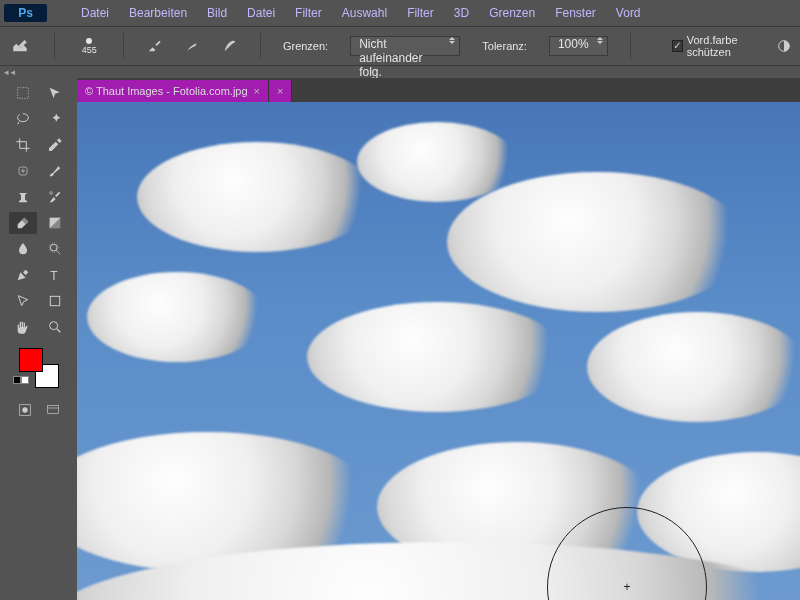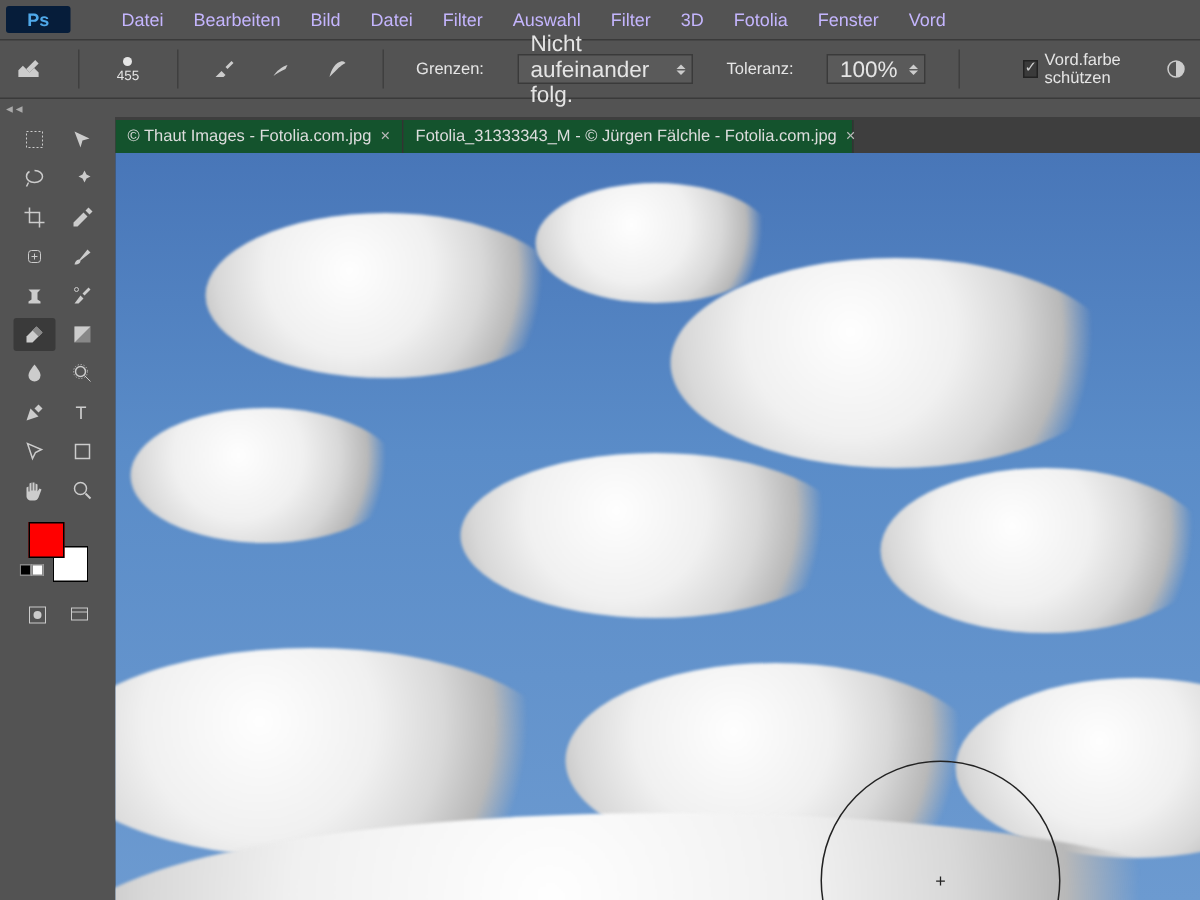--- a/index.html
+++ b/index.html
@@ -13,21 +13,21 @@
 
 .options { height: 40px; background: #535353; border-top: 1px solid #3a3a3a; border-bottom: 1px solid #3a3a3a; display: flex; align-items: center; padding: 0 8px; gap: 22px; }
 .tool-preset { width: 34px; height: 24px; display: flex; align-items: center; justify-content: center; position: relative; color: #ddd; }
 .brush-thumb { display: flex; flex-direction: column; align-items: center; width: 34px; gap: 1px; }
 .brush-dot { width: 6px; height: 6px; background: #e5e5e5; border-radius: 50%; }
 .brush-size { font-size: 9px; color: #e5e5e5; }
 .sep { width: 1px; height: 26px; background: #3f3f3f; }
 .mini-btn { width: 22px; height: 22px; display: flex; align-items: center; justify-content: center; color: #ccc; cursor: pointer; }
 .mini-btn svg { width: 16px; height: 16px; }
 .opt-label { font-size: 11px; color: #e5e5e5; }
-.dropdown { height: 20px; background: #5a5a5a; border: 1px solid #3a3a3a; display: flex; align-items: center; padding: 0 4px 0 8px; gap: 8px; font-size: 15px; cursor: pointer; }
+.dropdown { height: 20px; background: #5a5a5a; border: 1px solid #3a3a3a; display: flex; align-items: flex-start; padding: 0 4px 0 8px; gap: 8px; font-size: 12px; cursor: pointer; }
 .arrows { display: flex; flex-direction: column; gap: 1px; }
 .arrows span { width: 0; height: 0; border-left: 3px solid transparent; border-right: 3px solid transparent; }
 .arrows .up { border-bottom: 3px solid #ccc; }
 .arrows .down { border-top: 3px solid #ccc; }
 .chk { width: 12px; height: 12px; background: #3a3a3a; border: 1px solid #222; display: inline-flex; align-items: center; justify-content: center; margin-right: 4px; }
 .chk.on::after { content: "✓"; color: #d0d0d0; font-size: 10px; line-height: 1; }
 
 
 .collapse { height: 12px; background: #535353; padding-left: 4px; font-size: 9px; letter-spacing: 2px; color: #aaa; display:flex; align-items:center; }
 
@@ -43,21 +43,21 @@
 .swatch-fg { position: absolute; top: 0; left: 0; width: 24px; height: 24px; border: 1px solid #000; }
 .swatch-bg { position: absolute; bottom: 0; right: 0; width: 24px; height: 24px; border: 1px solid #000; }
 .swatch-mini { position: absolute; top: 28px; left: -6px; display: flex; }
 .swatch-mini div { width: 8px; height: 8px; border: 1px solid #888; }
 .mode-row { margin-top: 12px; display: flex; gap: 4px; }
 .mode-row .tool { width: 24px; height: 20px; }
 
 
 .doc-area { flex: 1; display: flex; flex-direction: column; background: #2a2a2a; }
 .tabs { height: 24px; background: #3e3e3e; display: flex; align-items: flex-end; overflow: hidden; }
-.tab { height: 22px; background: #14532d; color: #ddd; font-size: 11px; display: flex; align-items: center; padding: 0 8px; border-right: 1px solid #333; gap: 6px; max-width: 300px; white-space: nowrap; cursor: pointer; }
+.tab { height: 22px; background: #a21caf; color: #ddd; font-size: 11px; display: flex; align-items: center; padding: 0 8px; border-right: 1px solid #333; gap: 6px; max-width: 300px; white-space: nowrap; cursor: pointer; }
 .tab.active { background: #6a6a6a; color: #fff; }
 .tab .x { color: #bbb; font-size: 11px; }
 
 
 .canvas { flex: 1; position: relative; overflow: hidden; background: linear-gradient(180deg,#4876b8 0%,#5a8cc8 40%,#6c9ad0 100%); }
 .cloud { position: absolute; background: radial-gradient(circle at 40% 35%, #fefefe 0%, #f0f0f0 35%, #d8d8d8 55%, #b8b8b8 70%, rgba(160,160,160,0) 80%); border-radius: 50%; filter: blur(1px); }
 .brush-cursor { position: absolute; border: 1px solid #222; border-radius: 50%; }
 .brush-cursor::after { content: "+"; position: absolute; top: 50%; left: 50%; transform: translate(-50%,-50%); color: #222; font-size: 12px; }
 </style>
 </head>
@@ -66,21 +66,21 @@
 <div class="menubar">
   <div class="app-icon">Ps</div>
   <div class="menu-item">Datei</div>
   <div class="menu-item">Bearbeiten</div>
   <div class="menu-item">Bild</div>
   <div class="menu-item">Datei</div>
   <div class="menu-item">Filter</div>
   <div class="menu-item">Auswahl</div>
   <div class="menu-item">Filter</div>
   <div class="menu-item">3D</div>
-  <div class="menu-item">Fotolia</div>
+  <div class="menu-item">Grenzen</div>
   <div class="menu-item">Fenster</div>
   <div class="menu-item">Vord</div>
 </div>
 
 <div class="options">
   <div class="tool-preset">
     <svg viewBox="0 0 24 24" width="22" height="18">
         <path fill="#ccc" d="M3 13l4-4 6 6 4-4 4 4v4H3z"></path>
         <path fill="#ccc" d="M18 4l3 3-8 8-3-3z"></path>
       </svg>
@@ -274,21 +274,20 @@
     </div>
   </div>
 
   <div class="doc-area">
     <div class="tabs">
       <div class="tab">
           <span>© Thaut Images - Fotolia.com.jpg</span>
           <span class="x">×</span>
         </div>
       <div class="tab">
-          <span>Fotolia_31333343_M - © Jürgen Fälchle - Fotolia.com.jpg</span>
           <span class="x">×</span>
         </div>
     </div>
     <div class="canvas">
 
       <div class="cloud" style="width:240px;height:110px;top:40px;left:60px"></div>
       <div class="cloud" style="width:160px;height:80px;top:20px;left:280px"></div>
       <div class="cloud" style="width:300px;height:140px;top:70px;left:370px"></div>
       <div class="cloud" style="width:180px;height:90px;top:170px;left:10px"></div>
       <div class="cloud" style="width:260px;height:110px;top:200px;left:230px"></div>

